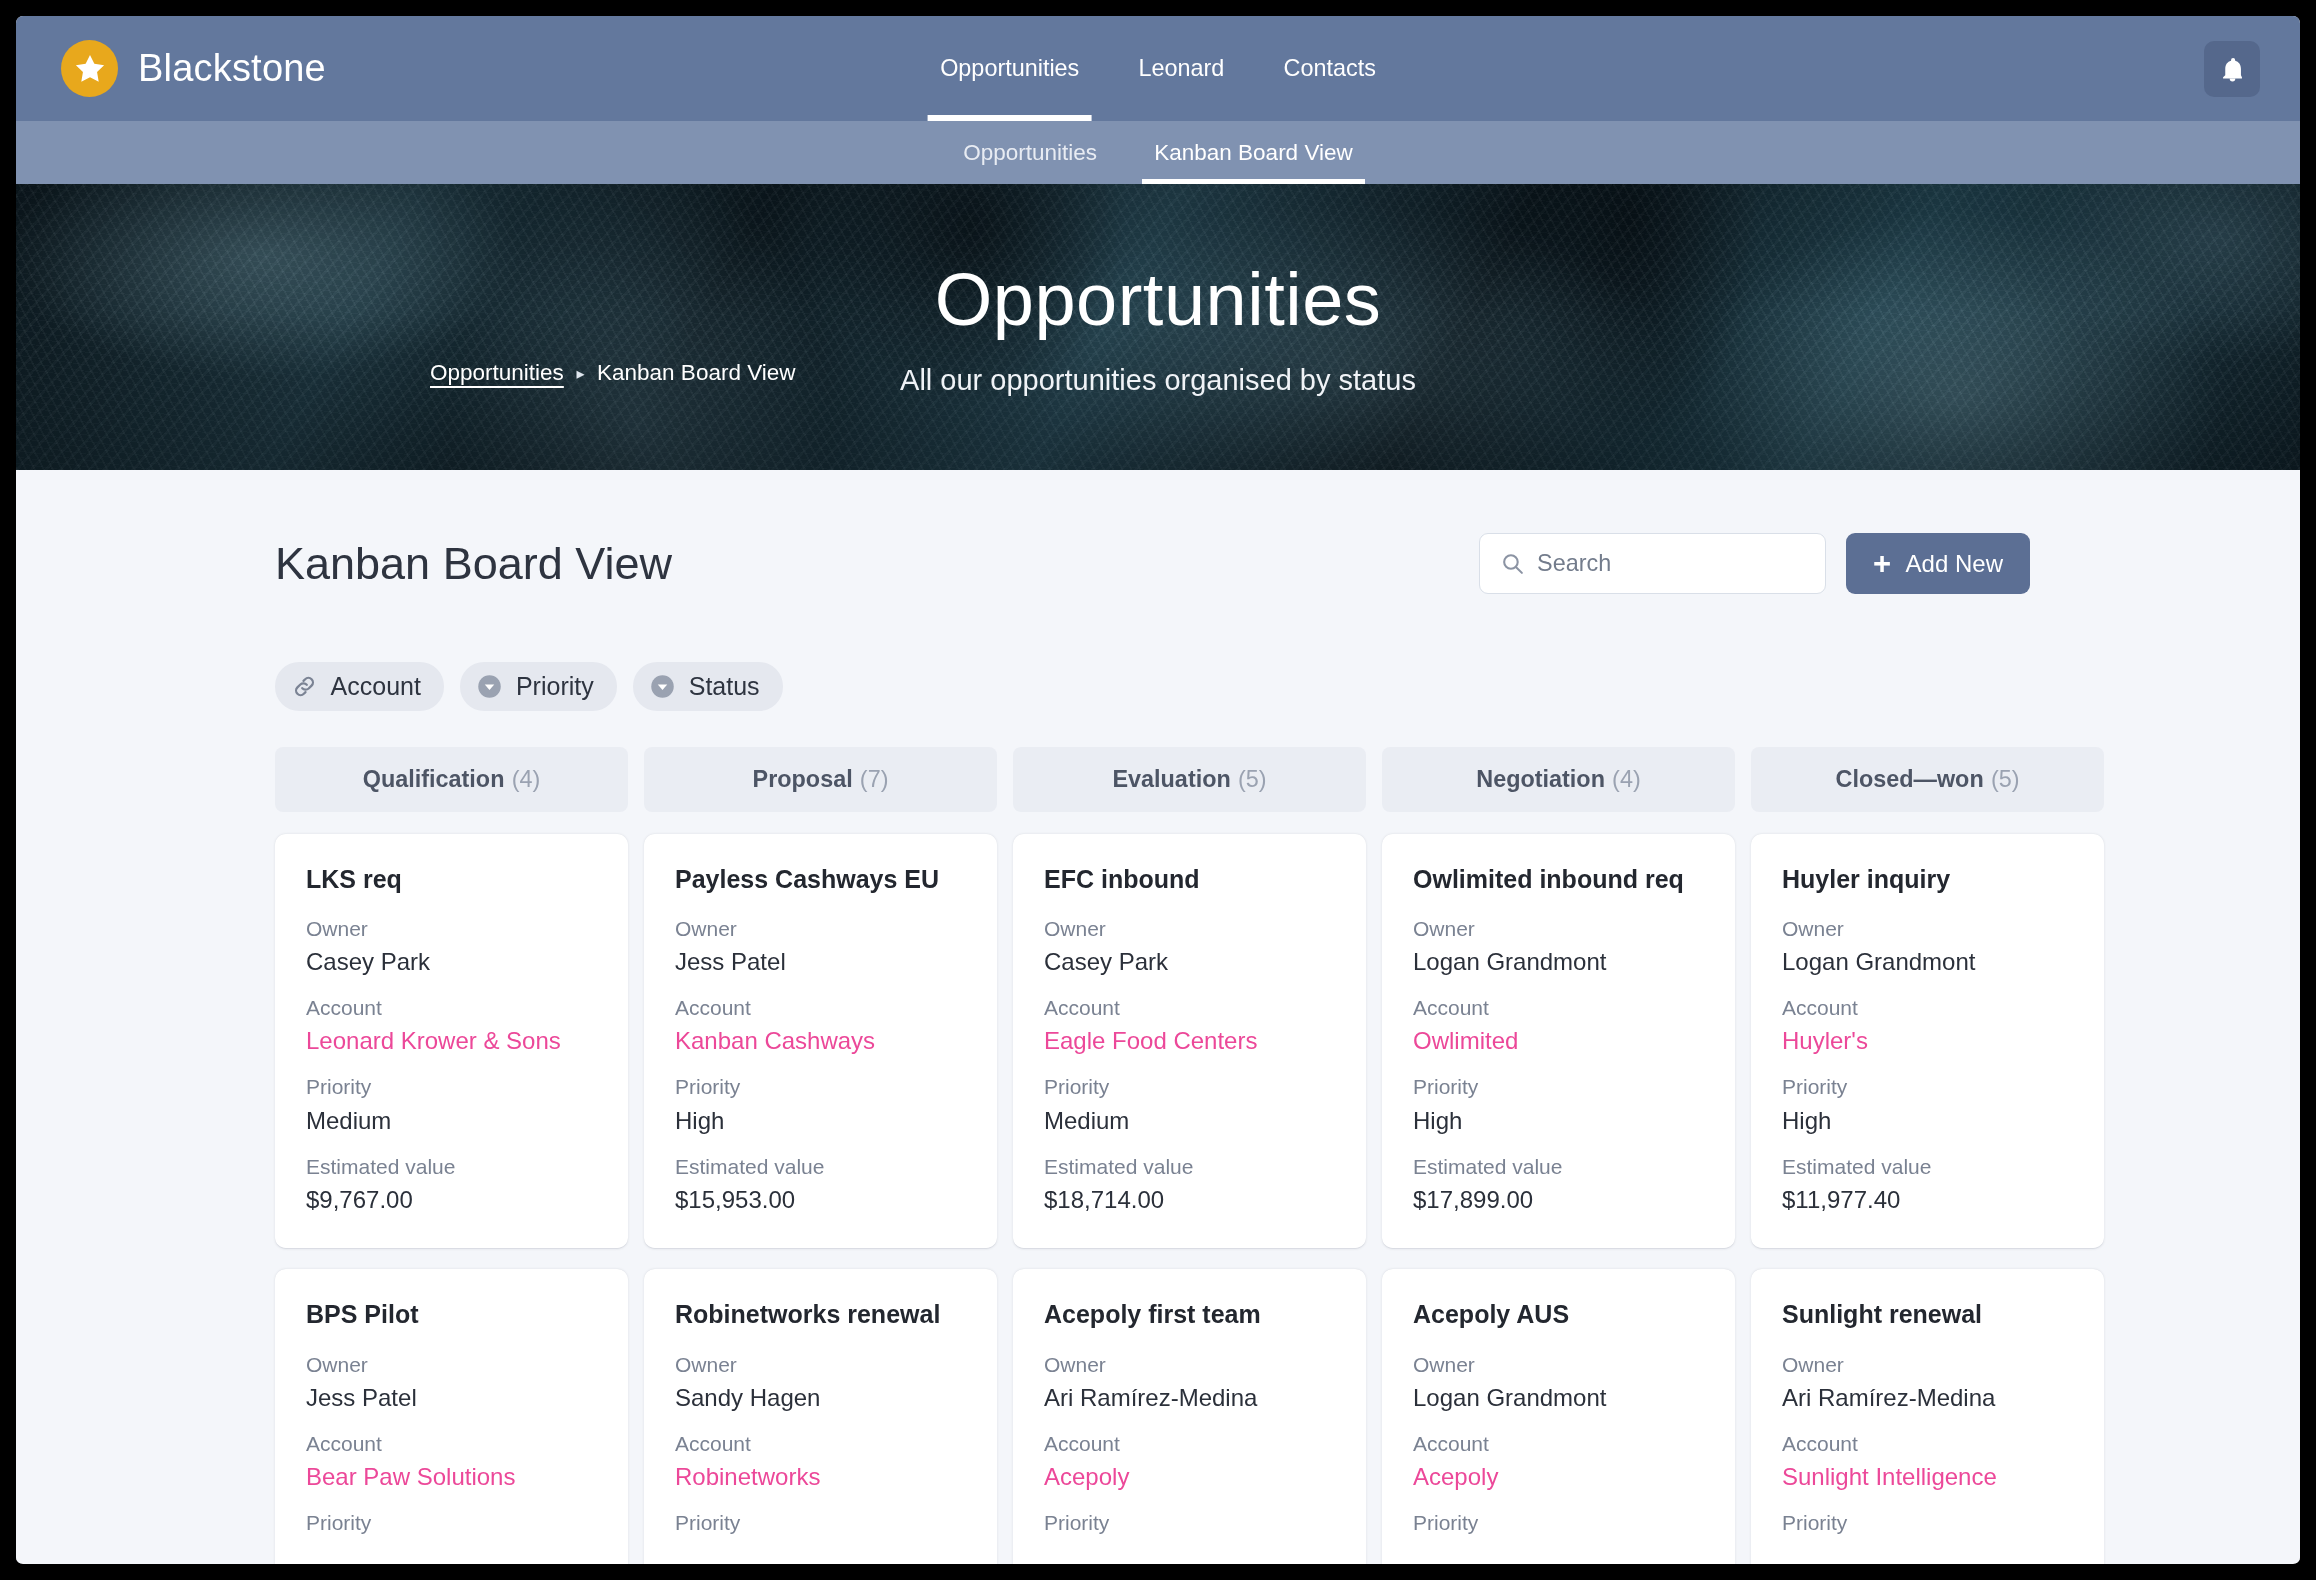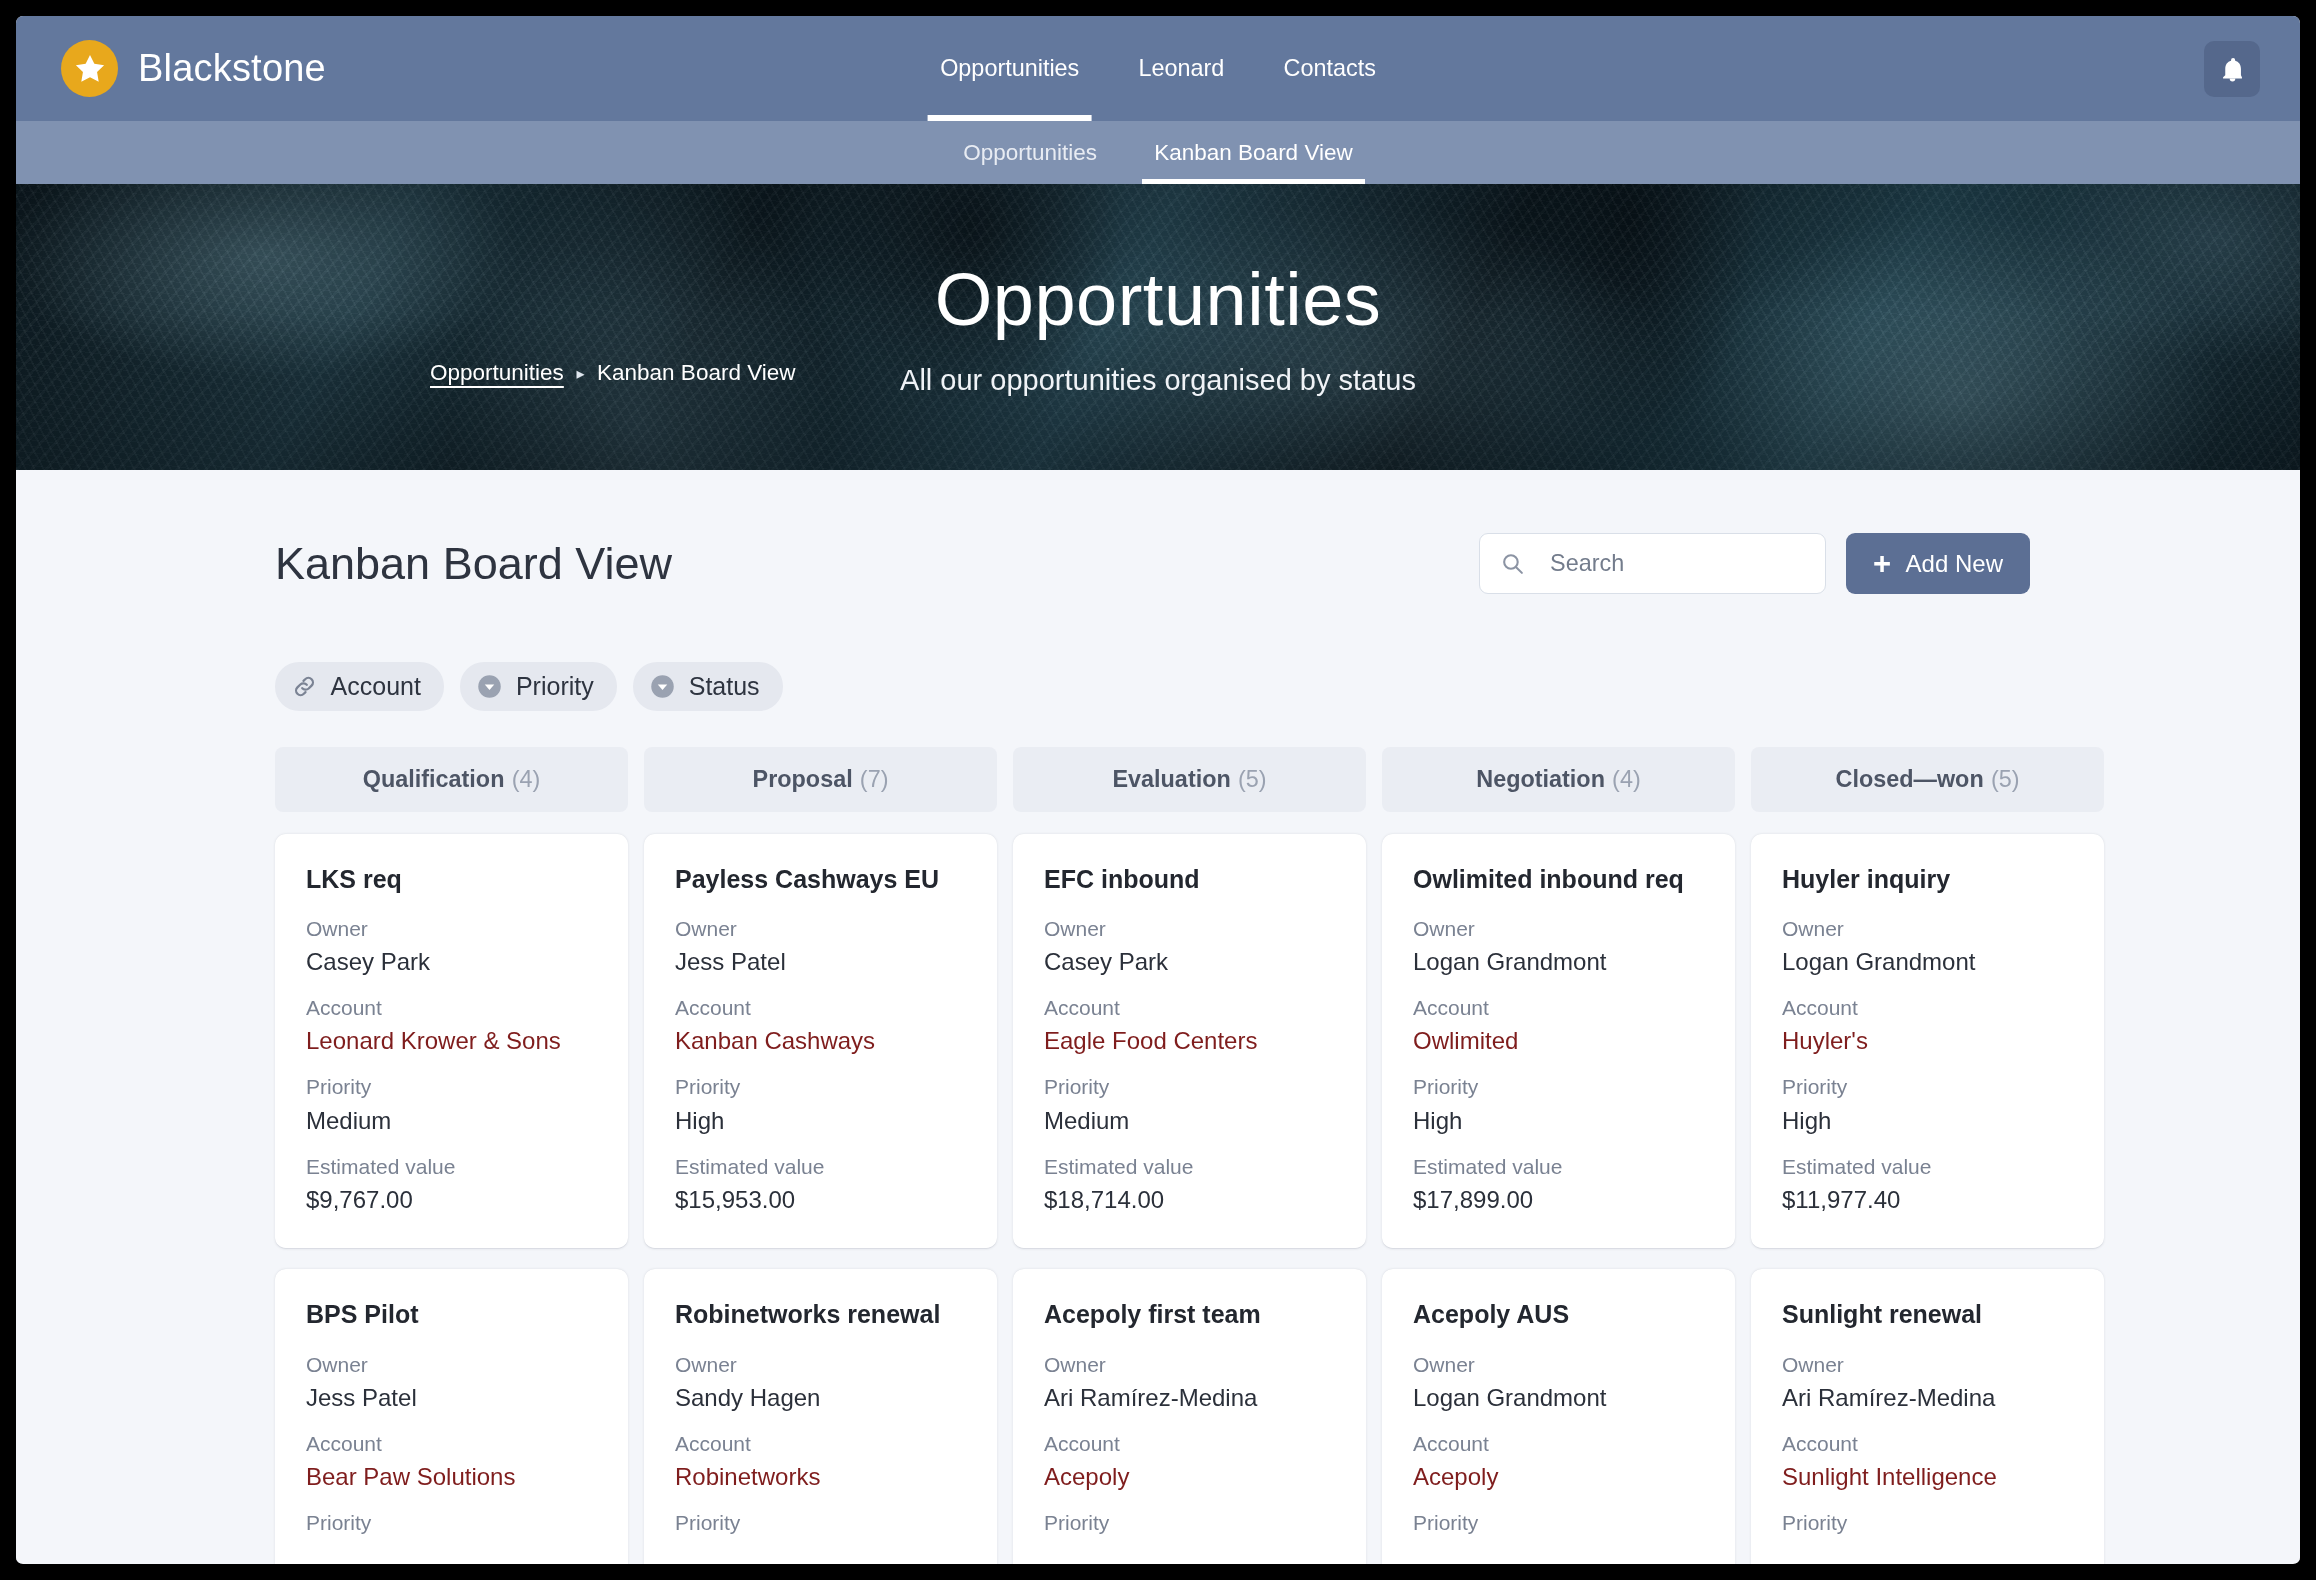--- a/index.html
+++ b/index.html
@@ -126,21 +126,21 @@
   .content { background: #f4f6fa; padding: 0 0 0 0; height: calc(100% - 455px); }
   .toolbar {
     display: flex; align-items: center; justify-content: space-between;
     padding: 63px 270px 0 259px;
   }
   .page-title { font-size: 45px; color: #2e3440; font-weight: 400; }
   .tools { display: flex; align-items: center; gap: 20px; }
   .searchbox {
     width: 347px; height: 61px; background: #ffffff;
     border: 0.9px solid #d9dfe8; border-radius: 9px;
-    display: flex; align-items: center; gap: 25px; padding: 0 20px;
+    display: flex; align-items: center; gap: 12px; padding: 0 20px;
   }
   .searchbox svg { width: 25px; height: 25px; flex: none; }
   .searchbox input {
     border: none; outline: none; font-size: 23.4px; color: #4a5162;
     background: transparent; width: 100%;
     font-family: "Liberation Sans", sans-serif;
   }
   .searchbox input::placeholder { color: #737c8c; }
   .addbtn {
     height: 61px; background: #5c6f94; color: #fff; border: none;
@@ -173,21 +173,21 @@
   .cards { margin-top: 21.6px; display: flex; flex-direction: column; gap: 21.6px; }
   .card {
     background: #ffffff; border-radius: 10.8px; padding: 31px 16px 34px 31px;
     box-shadow: 0 0.9px 2.7px rgba(30,40,60,.10), 0 0.9px 0.9px rgba(30,40,60,.06);
   }
   .card-title { font-size: 25px; font-weight: 700; color: #23272f; margin-bottom: 23.4px; }
   .field { margin-bottom: 20px; }
   .field:last-child { margin-bottom: 0; }
   .field .lbl { font-size: 21px; color: #7a8292; margin-bottom: 7.2px; }
   .field .val { font-size: 24px; color: #2b303a; }
-  .field .val.link { color: #7f1d1d; cursor: pointer; }
+  .field .val.link { color: #ec4899; cursor: pointer; }
 </style>
 </head>
 <body>
 
 <div id="window">
 
   <div class="topbar">
     <div class="brand">
       <span class="logo-circle">
         <svg viewBox="0 0 24 24" fill="#ffffff" aria-hidden="true">

